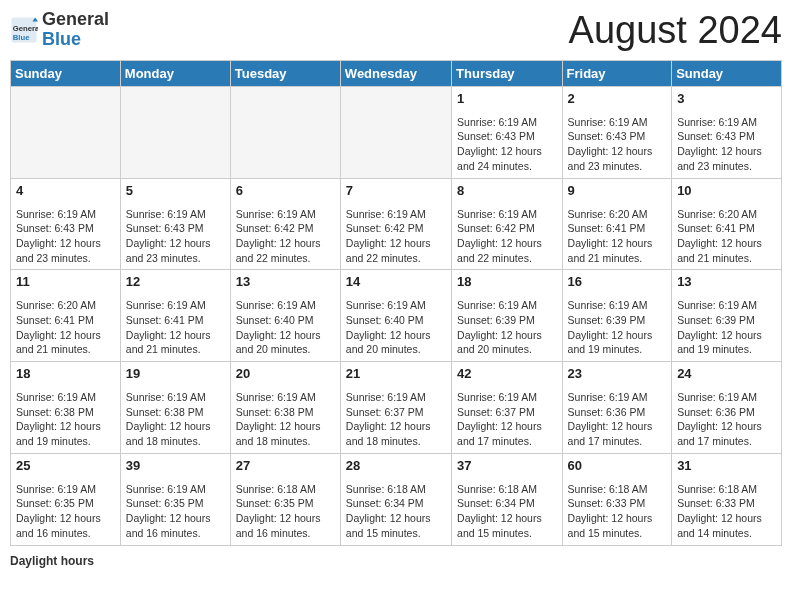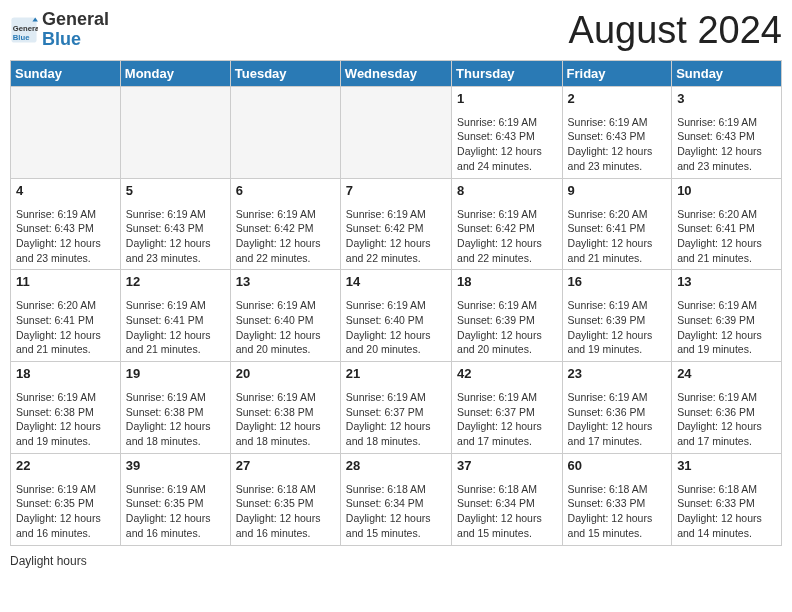--- a/index.html
+++ b/index.html
@@ -87,21 +87,21 @@
       font-size: 10.5px;
       line-height: 1.4;
       margin-top: 9px;
     }
     .footer {
       margin-top: 8px;
       font-size: 12px;
       color: #333;
     }
     .footer span {
-      font-weight: normal;
+      font-weight: bold;
       margin-top: 17px;
     }
   </style>
 </head>
 <body>
 
 <div class="header-area">
   <div class="logo">
     <svg class="logo-icon" viewBox="0 0 40 40">
       <rect x="2" y="2" width="36" height="36" rx="4" fill="#2a7ab5" opacity="0.15"></rect>
@@ -237,21 +237,21 @@
           <span class="day-number">23</span>
           <div class="day-info">Sunrise: 6:19 AM<br>Sunset: 6:36 PM<br>Daylight: 12 hours and 17 minutes.</div>
         </td>
         <td>
           <span class="day-number">24</span>
           <div class="day-info">Sunrise: 6:19 AM<br>Sunset: 6:36 PM<br>Daylight: 12 hours and 17 minutes.</div>
         </td>
       </tr>
       <tr>
         <td>
-          <span class="day-number">22</span>
+          <span class="day-number">25</span>
           <div class="day-info">Sunrise: 6:19 AM<br>Sunset: 6:35 PM<br>Daylight: 12 hours and 16 minutes.</div>
         </td>
         <td>
           <span class="day-number">39</span>
           <div class="day-info">Sunrise: 6:19 AM<br>Sunset: 6:35 PM<br>Daylight: 12 hours and 16 minutes.</div>
         </td>
         <td>
           <span class="day-number">27</span>
           <div class="day-info">Sunrise: 6:18 AM<br>Sunset: 6:35 PM<br>Daylight: 12 hours and 16 minutes.</div>
         </td>

